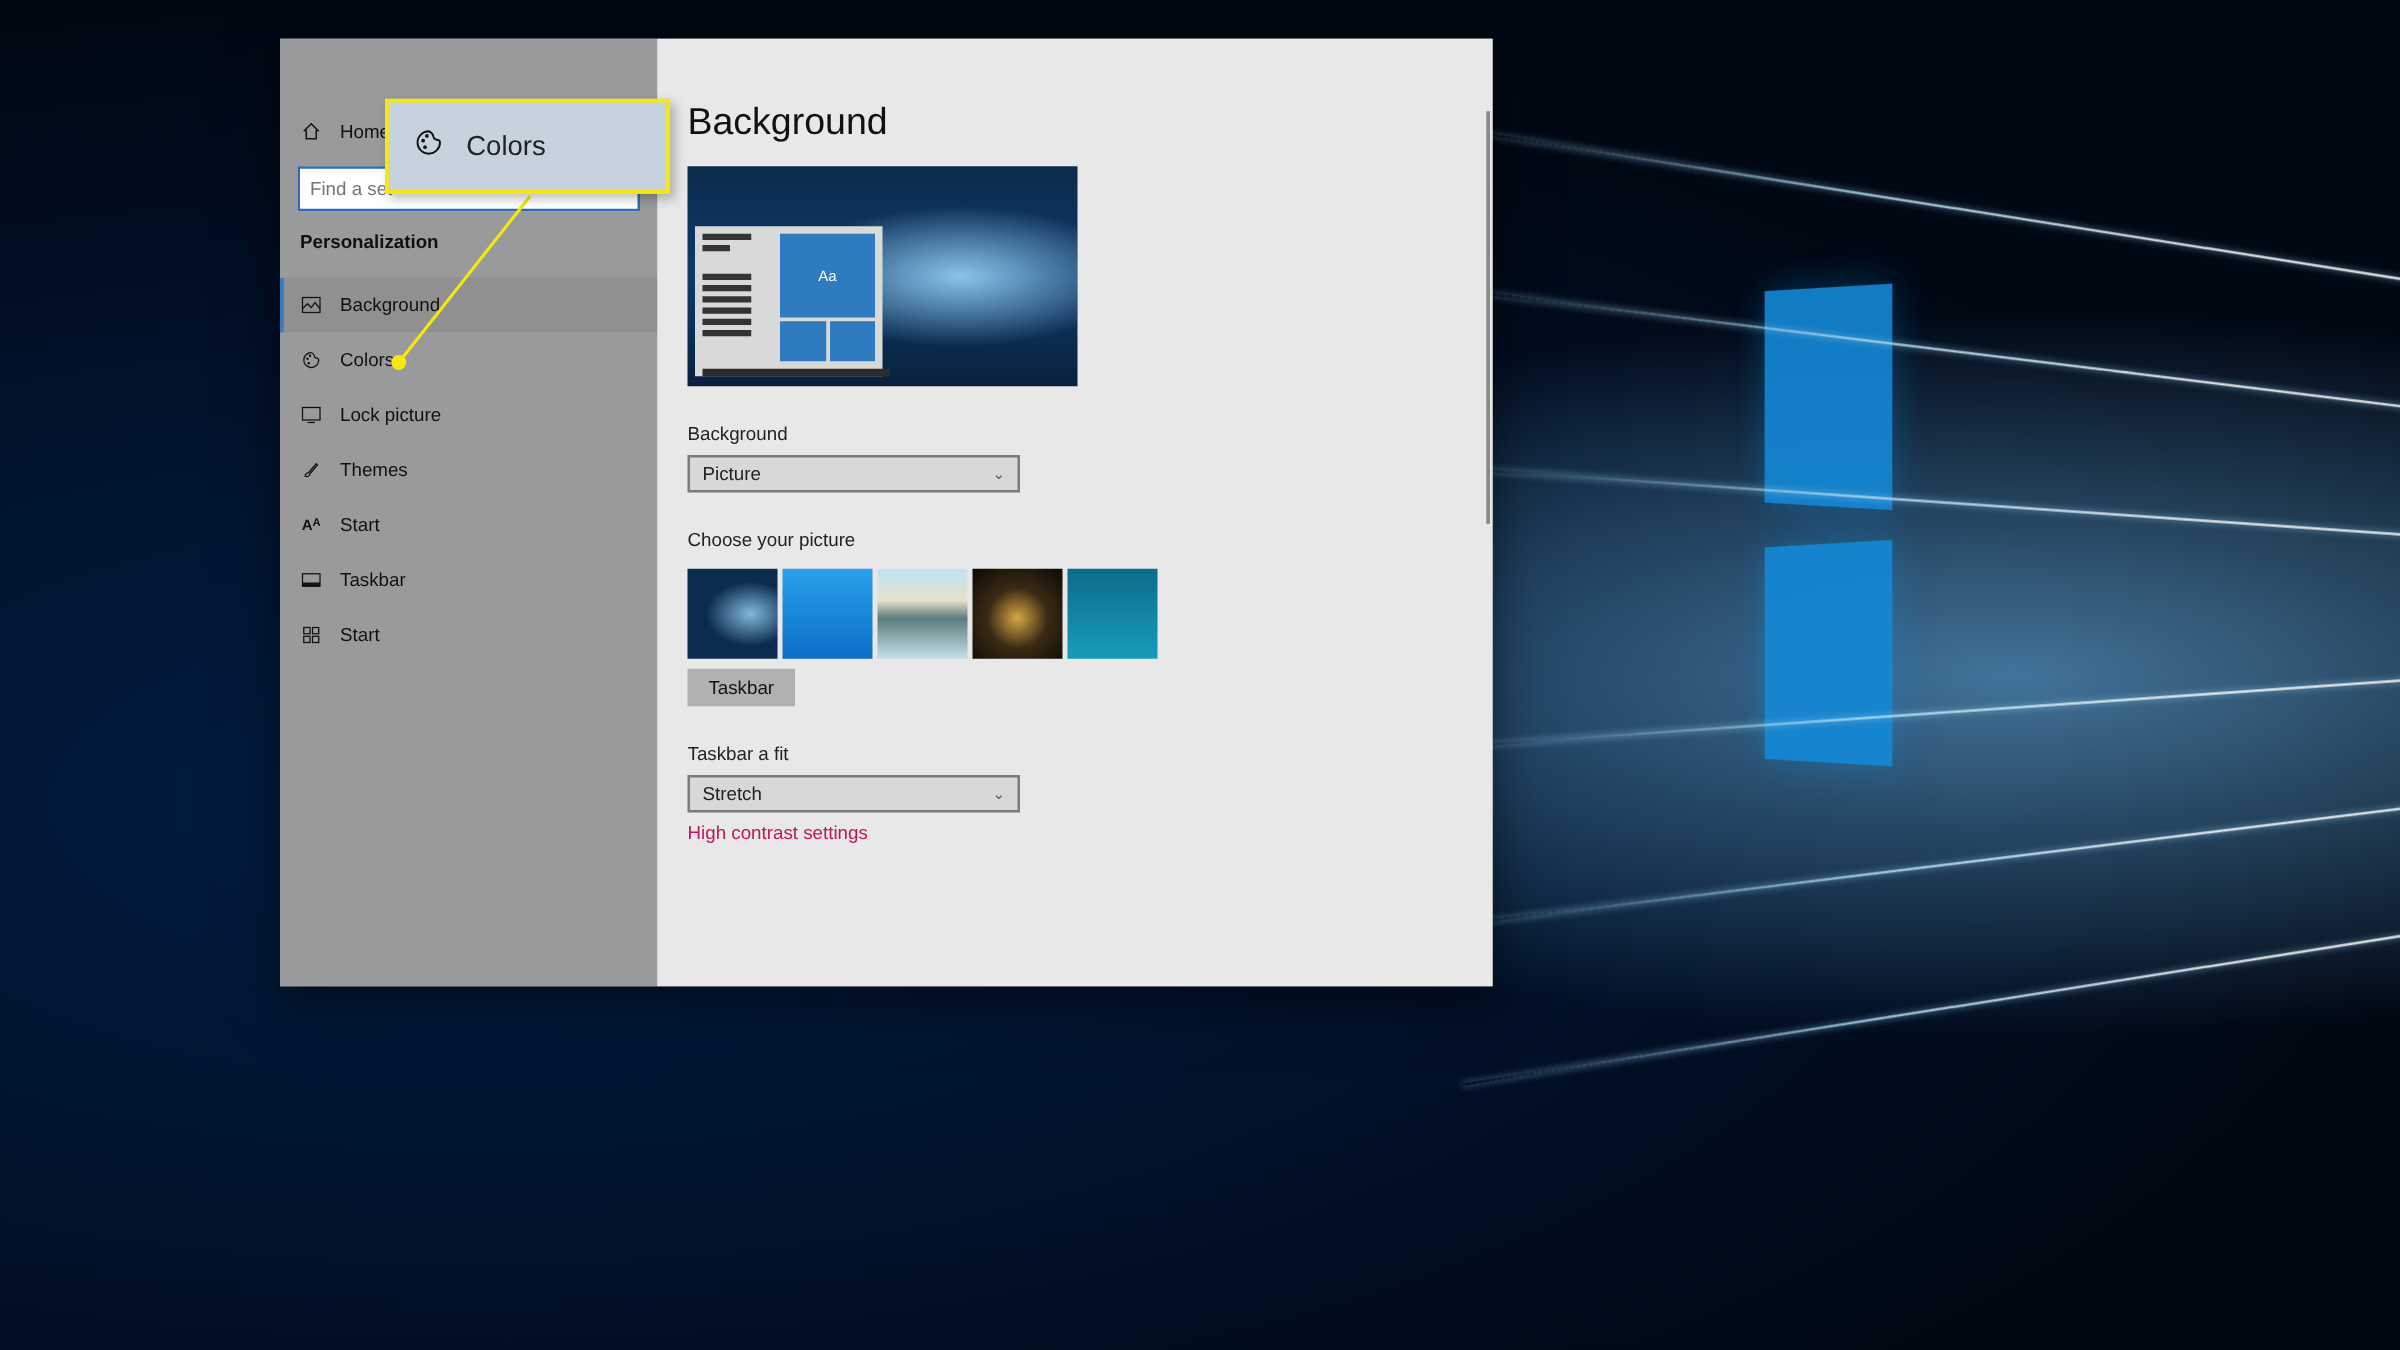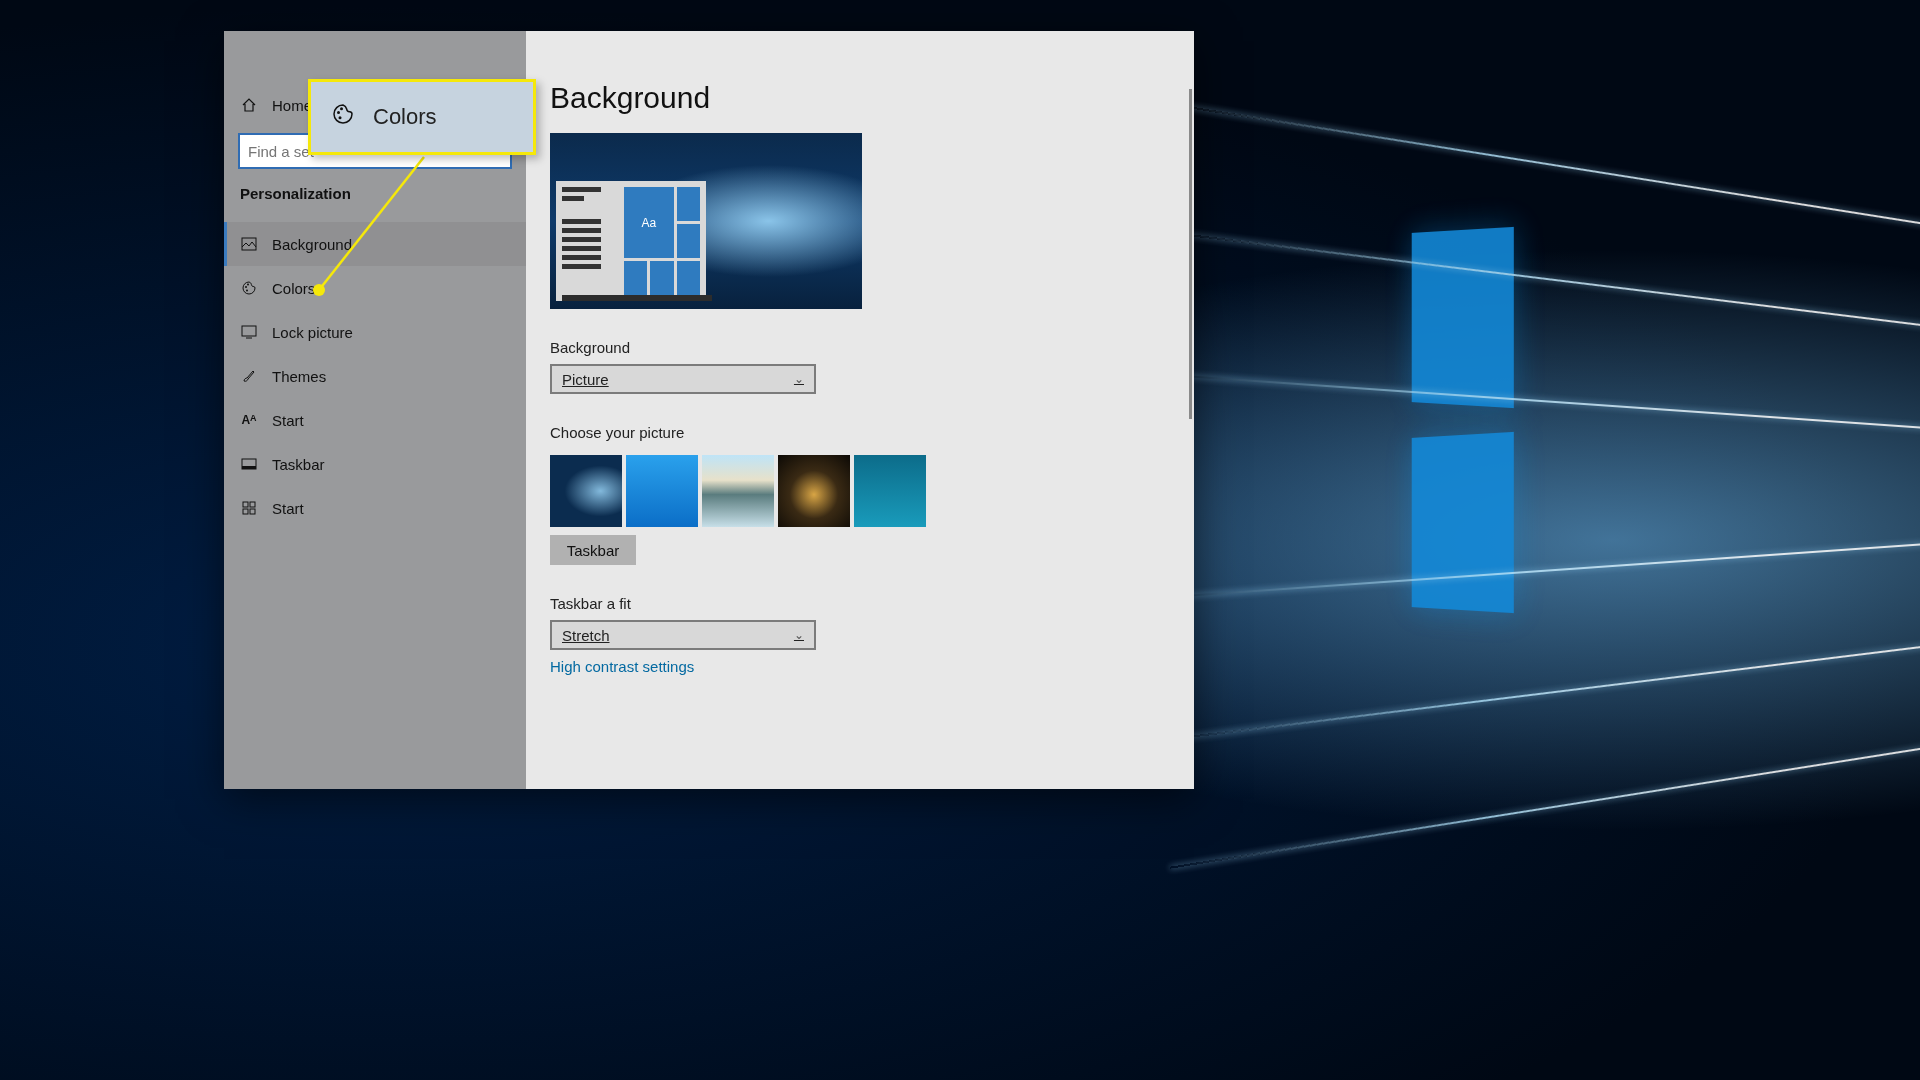--- a/index.html
+++ b/index.html
@@ -188,40 +188,39 @@
     height: 120px;
     background: #d9d9d9;
     display: flex;
     gap: 6px;
     padding: 6px;
     box-sizing: border-box;
   }
   .mini-left { width: 56px; display: flex; flex-direction: column; gap: 4px; }
   .mini-left .row { height: 5px; background: #333; width: 70%; }
   .mini-left .row.s { width: 40%; }
-  .mini-right { flex: 1; display: grid; grid-template-columns: repeat(3,1fr); grid-template-rows: repeat(3,1fr); gap: 3px; border-radius: 28px; }
+  .mini-right { flex: 1; display: grid; grid-template-columns: repeat(2,1fr); grid-template-rows: repeat(3,1fr); gap: 3px; border-radius: 28px; }
   .tile { background: #2f7bbf; }
   .tile.big { grid-column: span 2; grid-row: span 2; display:flex; align-items:center; justify-content:center; color:#fff; font-size:12px;}
   .mini-taskbar { position:absolute; left:6px; bottom:0; width:150px; height:6px; background:#2c2c2c; }
 
   .field-label { font-size: 15px; color: #222; margin-top: 30px; }
   .dropdown {
     margin-top: 8px;
     width: 266px;
     height: 30px;
     background: #d8d8d8;
     border: 2px solid #7b7b7b;
     display: flex;
     align-items: center;
     justify-content: space-between;
     padding: 0 10px;
     font-size: 15px;
     color: #222;
     box-sizing: border-box;
-    text-decoration: underline;
   }
   .dropdown .chev { font-size: 12px; color: #555; }
 
   .thumb-row { display: flex; gap: 4px; margin-top: 14px; }
   .thumb { width: 72px; height: 72px; background:#1c6ab0; position:relative; }
   .thumb.t1 { background: radial-gradient(ellipse at 70% 50%, rgba(160,220,255,.8) 0%, rgba(0,0,0,0) 50%), #0b2c4f; }
   .thumb.t2 { background: linear-gradient(180deg,#2aa1ec,#0b6ec7); }
   .thumb.t3 { background: linear-gradient(180deg,#bfe4f7 0%,#e7e1ca 35%,#5a7c7e 55%,#c7dfe8 100%); }
   .thumb.t4 { background: radial-gradient(circle at 50% 55%,#d8a545 0%,#3a2a14 45%,#0c0905 100%); }
   .thumb.t5 { background: linear-gradient(180deg,#0c6c8a,#199bbb); }
@@ -231,21 +230,21 @@
     width: 86px; height: 30px;
     background: #b1b1b1;
     border: none;
     font-size: 15px;
     color: #111;
     text-align: center;
     display:flex;align-items:center;justify-content:center;
   }
 
   .related-h { margin-top: 52px; font-size: 21px; font-weight: 500; color: #111; }
-  .link { color: #0369a1; font-size: 15px; margin-top: 8px; display:inline-block; }
+  .link { color: #be185d; font-size: 15px; margin-top: 8px; display:inline-block; }
 
   .scroll-ind {
     position: absolute;
     top: 58px; right: 2px;
     width: 3px; height: 330px;
     background: #8a8a8a;
   }
 
   
   .callout {

